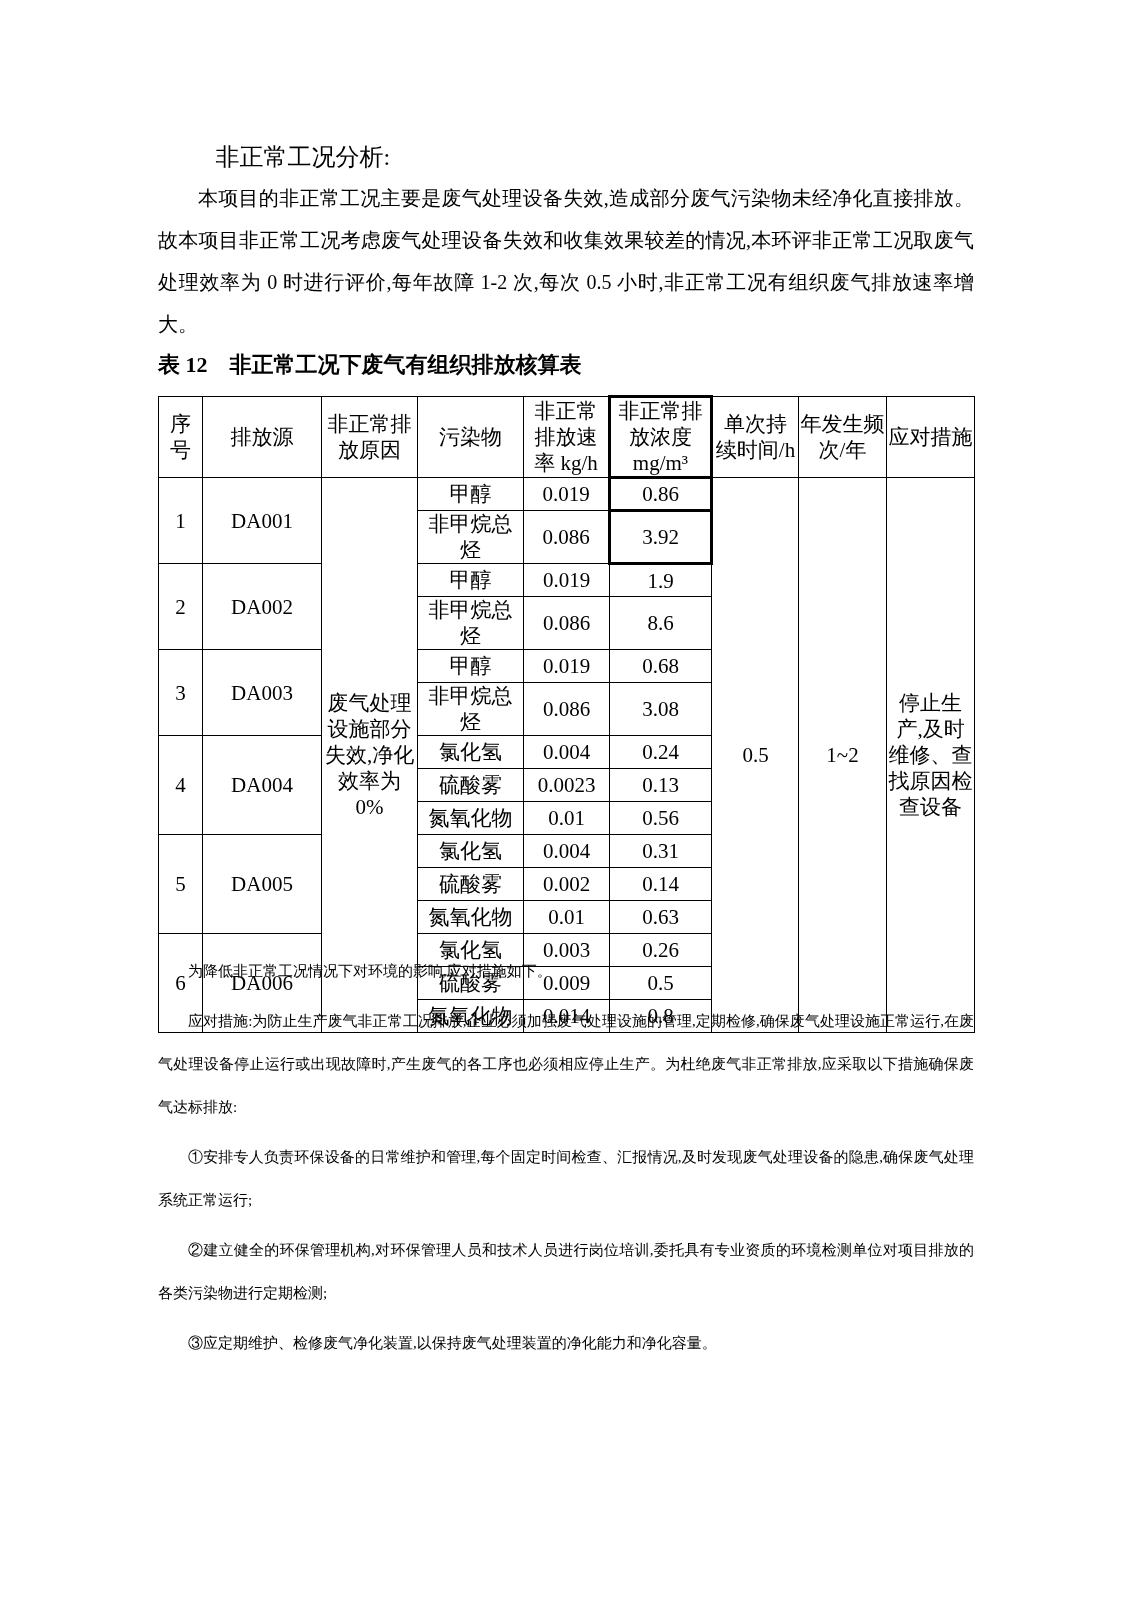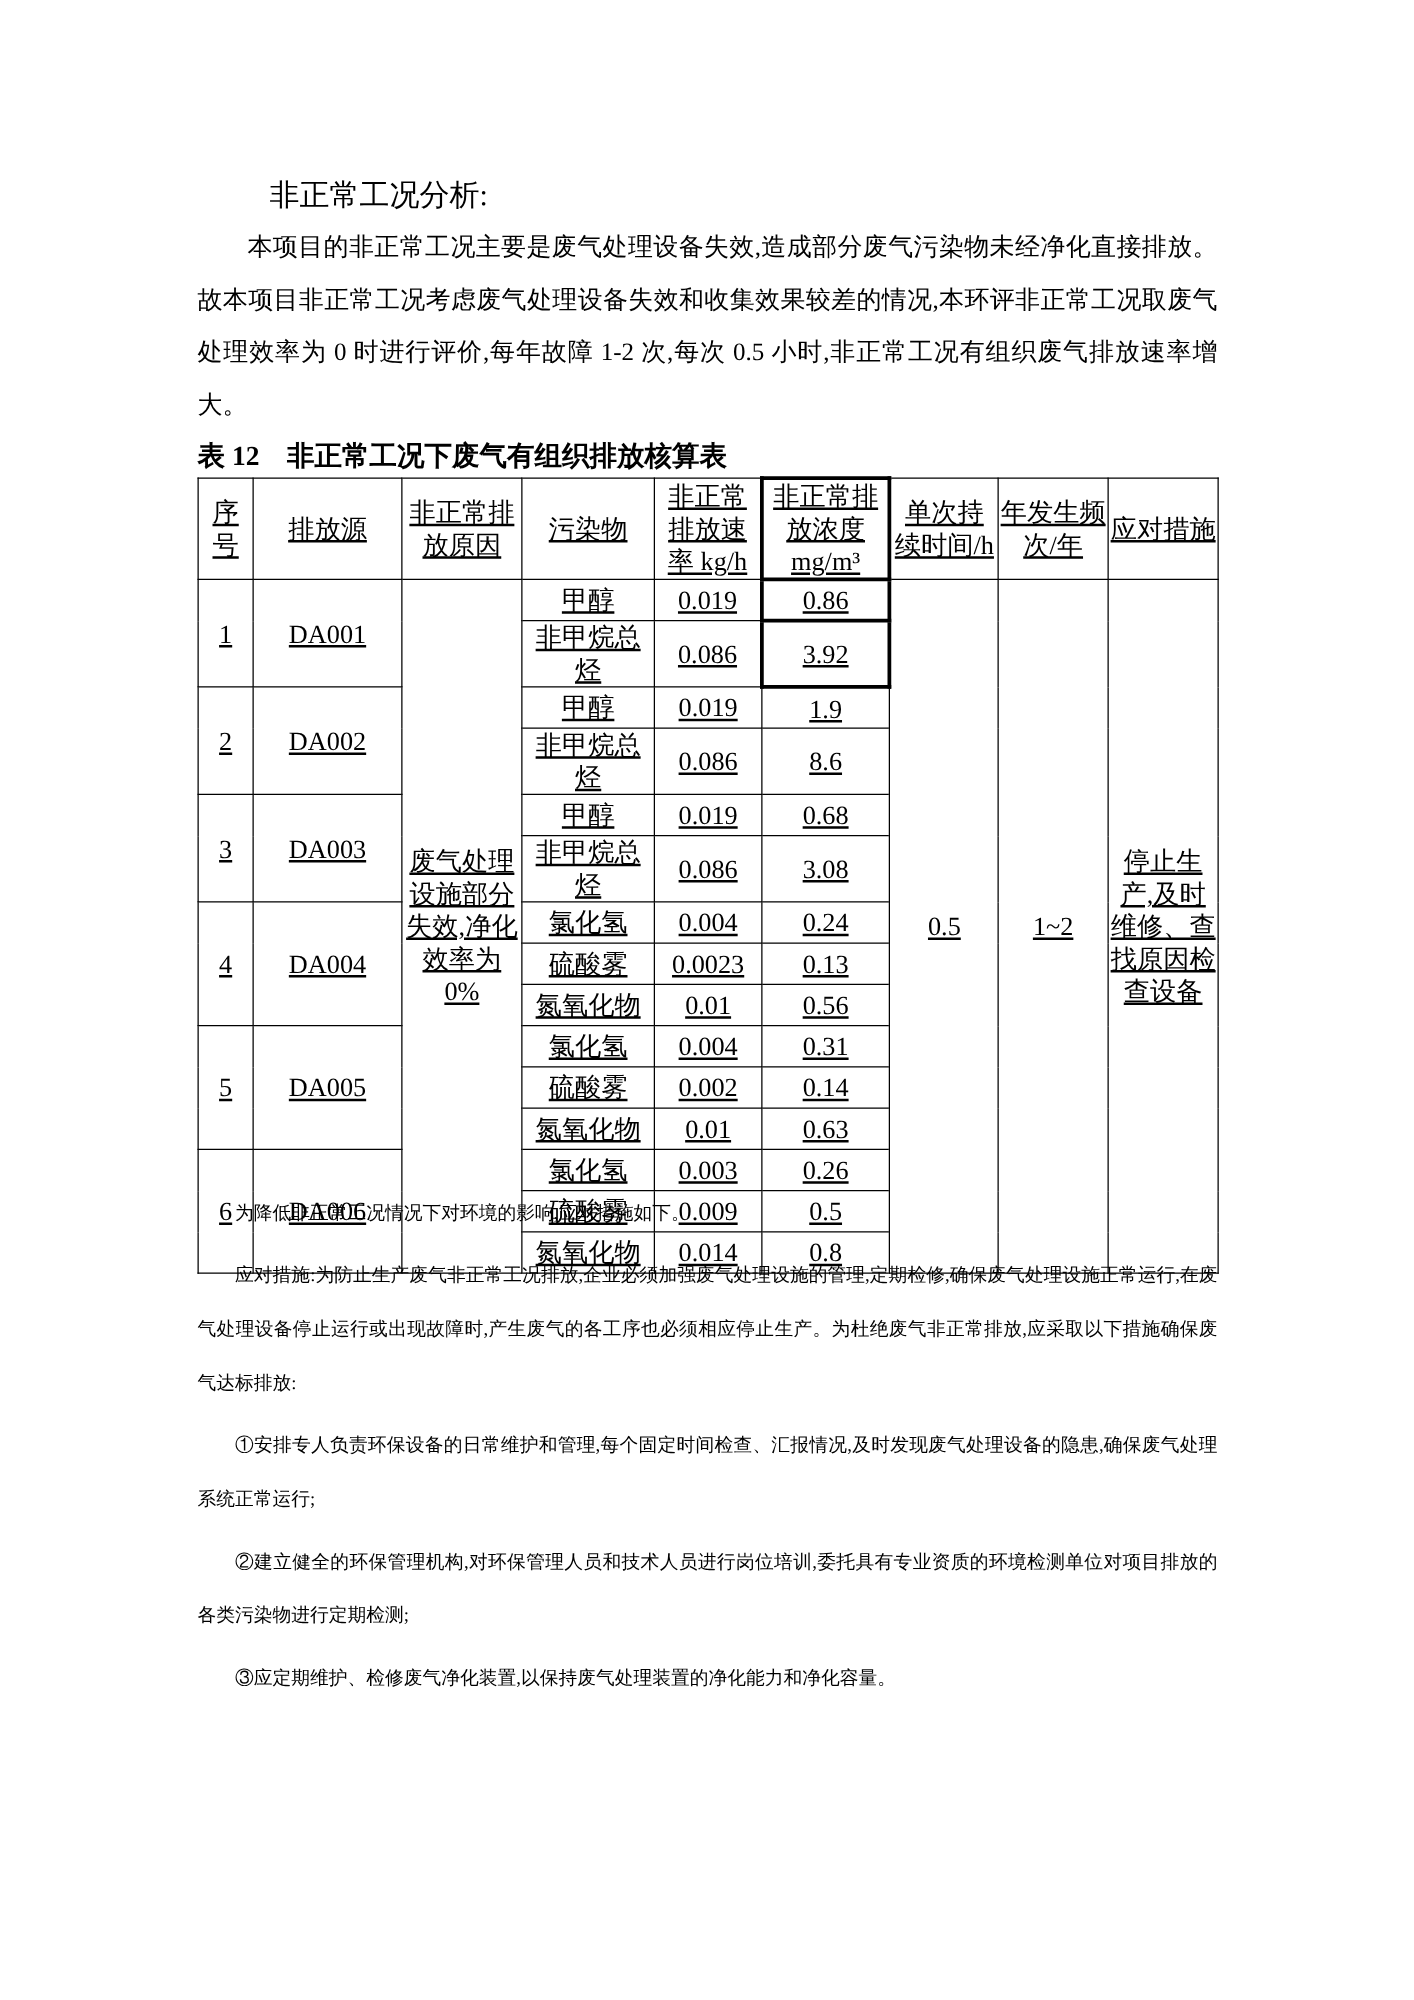--- a/index.html
+++ b/index.html
@@ -44,26 +44,25 @@
     position: absolute;
     top: 351px;
     left: 0;
     width: 100%;
     font-size: 22px;
     font-weight: bold;
     line-height: 28px;
   }
   table.emissions {
     position: absolute;
-    top: 381px;
+    top: 395px;
     left: 0;
     width: 816px;
     border-collapse: collapse;
     table-layout: fixed;
-    text-decoration: underline;
   }
   table.emissions td, table.emissions th {
     border: 1.5px solid #000000;
     text-align: center;
     vertical-align: middle;
     font-size: 21px;
     font-weight: normal;
     padding: 0 1px;
     line-height: 26px;
     overflow: hidden;

